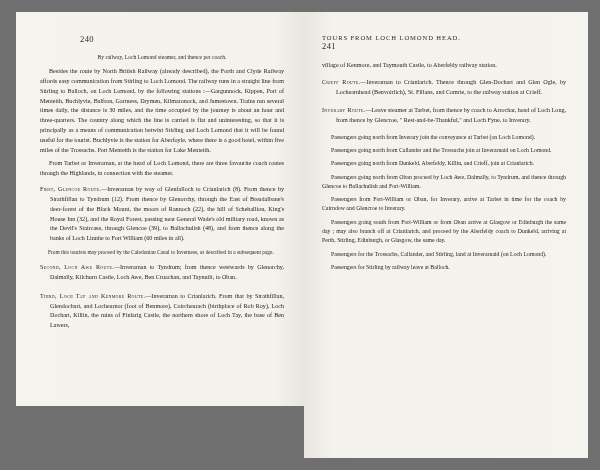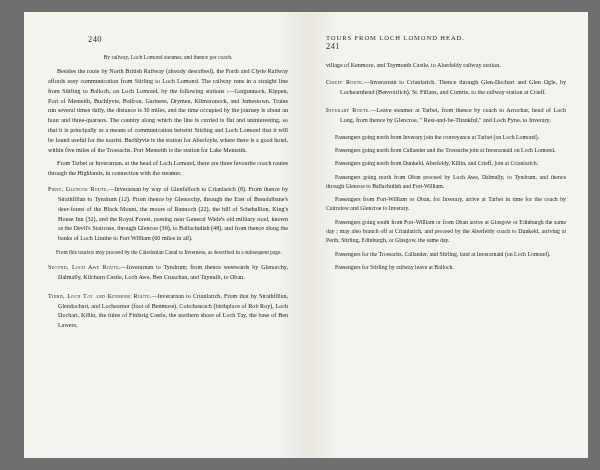--- a/index.html
+++ b/index.html
@@ -20,22 +20,22 @@
     background: #6f6f6f;
     display: flex;
   }
   .page {
     position: relative;
     background: #f2f1ec;
     box-sizing: border-box;
   }
   .page-left {
     width: 290px;
-    height: 446px;
-    margin: 12px 0 12px 24px;
+    height: 394px;
+    margin: 12px 0 12px 16px;
     padding: 22px 20px 14px 24px;
     background: linear-gradient(to left, #e8e6df 0%, #f3f2ed 10%, #f4f3ee 100%);
   }
   .page-right {
     width: 286px;
     height: 446px;
     margin: 12px 12px 12px 0;
     padding: 22px 22px 14px 18px;
     background: linear-gradient(to right, #e8e6df 0%, #f3f2ed 10%, #f4f3ee 100%);
   }

